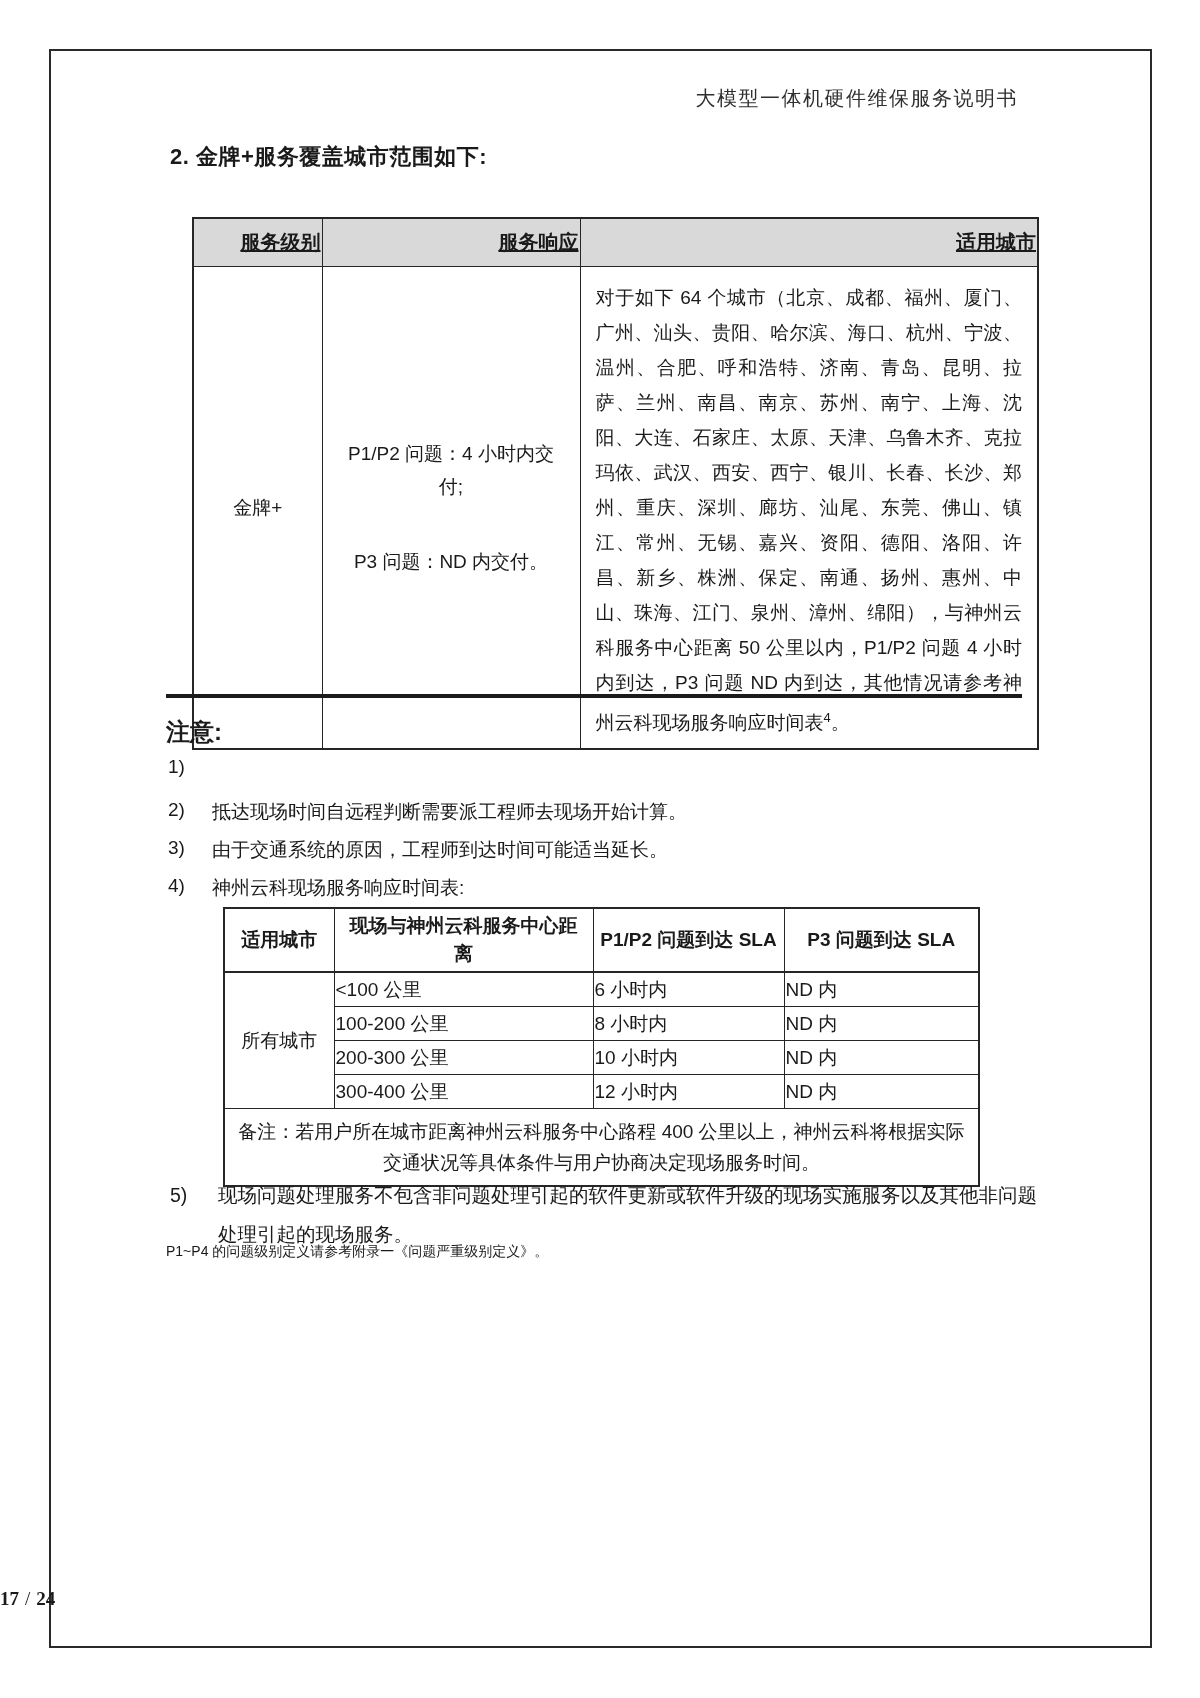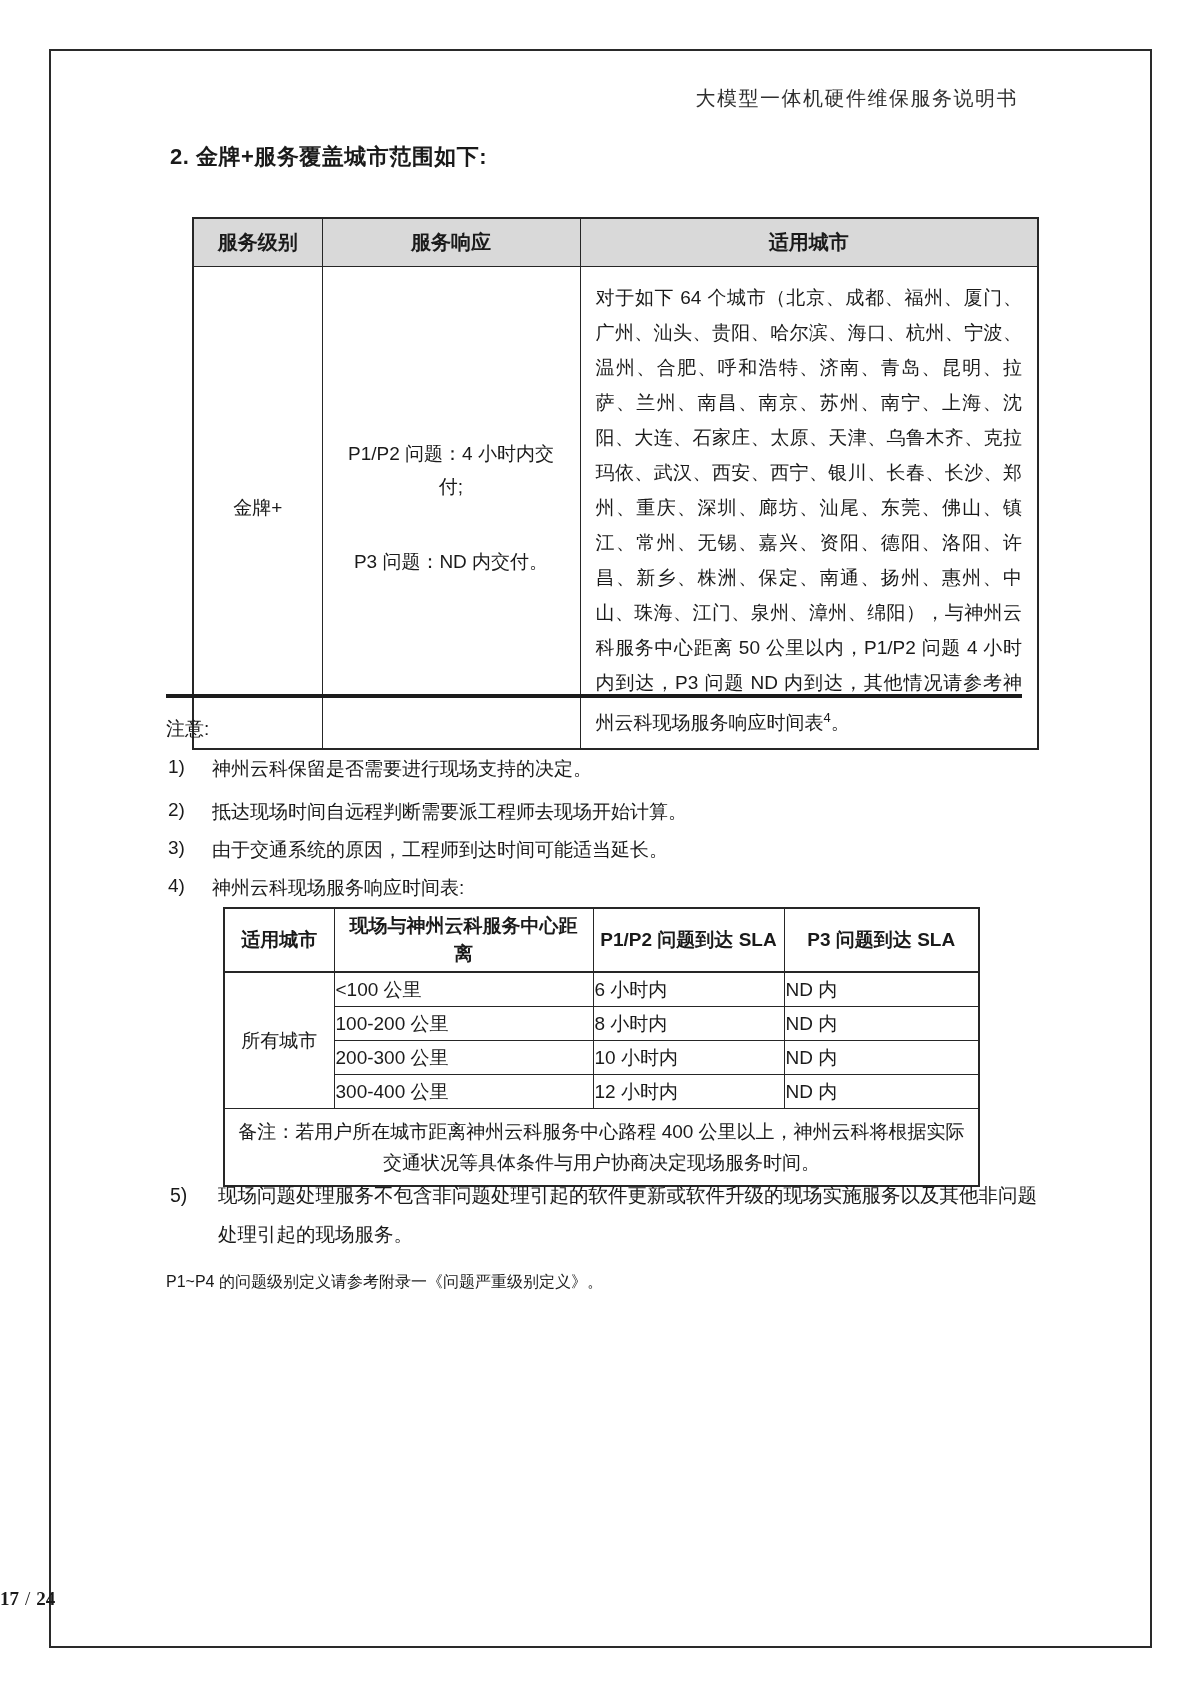--- a/index.html
+++ b/index.html
@@ -29,41 +29,41 @@
   }
   
   table { border-collapse:collapse; table-layout:fixed; }
   .table1 {
     position:absolute; left:192px; top:217px; width:845px;
     border:2.5px solid #262626;
   }
   .table1 th, .table1 td { border:1.5px solid #262626; }
   .table1 th {
     background:#d9d9d9; height:45px;
-    font-size:20px; font-weight:bold; text-align:center;
+    font-size:20px; font-weight:bold; text-align:right;text-decoration:underline;
   }
   .table1 td { height:410px; vertical-align:middle; font-size:19px; }
   .table1 td.cell-level { text-align:center; }
   .table1 td.cell-response { text-align:center; line-height:33px; padding:0 14px; }
   .table1 td.cell-response p { margin:0; }
   .table1 td.cell-response p + p { margin-top:42px; }
   .table1 td.cell-cities {
     vertical-align:top; padding:13px 15px 8px 15px;
     line-height:35px; text-align:justify; text-justify:inter-ideograph;margin-top:16px;
   }
   .table1 td.cell-cities sup { font-size:13px; }
   
   .thick-rule {
     position:absolute; left:166px; top:694px;
     width:856px; height:4px; background:#1b1b1b;
   }
   
   .note-label {
     position:absolute; left:166px; top:716px;
-    font-size:19px; font-weight:normal;
+    font-size:24px; font-weight:bold;
   }
   .note-item { position:absolute; left:168px; width:870px; font-size:19px; display:flex; }
   .note-item .num { width:44px; flex:0 0 44px; }
   .ni-1 { top:756px; } .ni-2 { top:799px; } .ni-3 { top:837px; } .ni-4 { top:875px; }
   
   .table2 {
     position:absolute; left:223px; top:907px; width:755px;
     border:2.5px solid #262626;
   }
   .table2 th, .table2 td { border:1.5px solid #262626; font-size:19px; }
@@ -77,22 +77,22 @@
   .table2 td.cell-remark {
     height:auto; padding:7px 11px; line-height:31px; text-align:center;
   }
   
   .item5 {
     position:absolute; left:170px; top:1176px; width:868px;
     font-size:19.5px; line-height:39px; display:flex;
   }
   .item5 .num { width:48px; flex:0 0 48px; }
   .p-note {
-    position:absolute; left:166px; top:1272px;
-    font-size:16px;
+    position:absolute; left:166px; top:1243px;
+    font-size:14px;
   }
   .footer {
     position:absolute; left:0; top:1588px; width:1200px;
     text-align:left;
     font-family:"Liberation Serif", serif; font-size:19px;
   }
   .footer .pg { font-weight:bold; }
   .footer .sep { font-weight:normal; padding:0 6px; }
 </style>
 </head>
@@ -128,21 +128,20 @@
     </tr>
   </tbody>
 </table>
 
 <div class="thick-rule"></div>
 
 <div class="note-label">注意:</div>
 
 <div class="note-item ni-1">
   <span class="num">1)</span>
-  <span>神州云科保留是否需要进行现场支持的决定。</span>
 </div>
 <div class="note-item ni-2">
   <span class="num">2)</span>
   <span>抵达现场时间自远程判断需要派工程师去现场开始计算。</span>
 </div>
 <div class="note-item ni-3">
   <span class="num">3)</span>
   <span>由于交通系统的原因，工程师到达时间可能适当延长。</span>
 </div>
 <div class="note-item ni-4">

